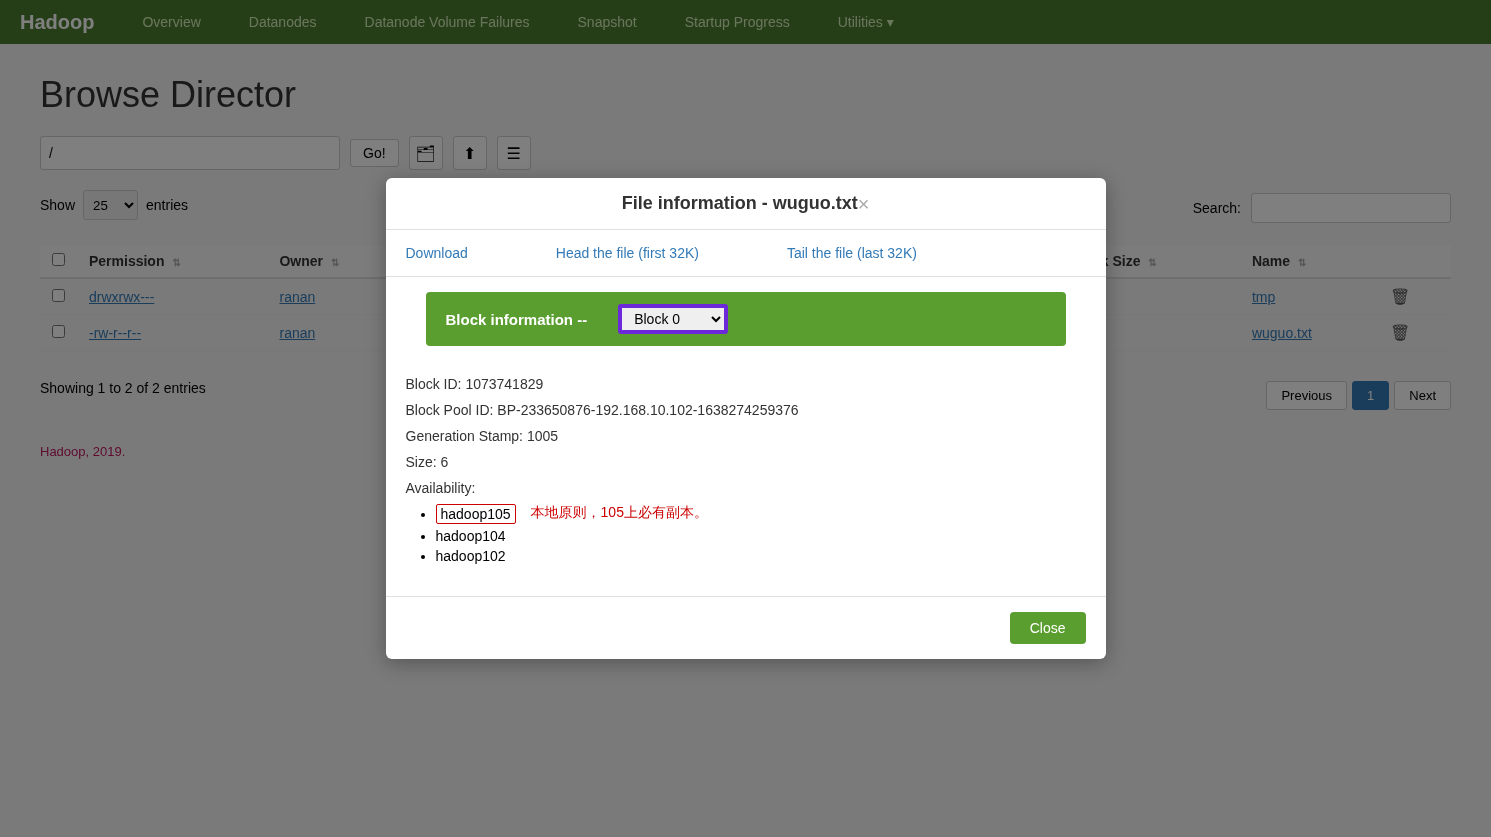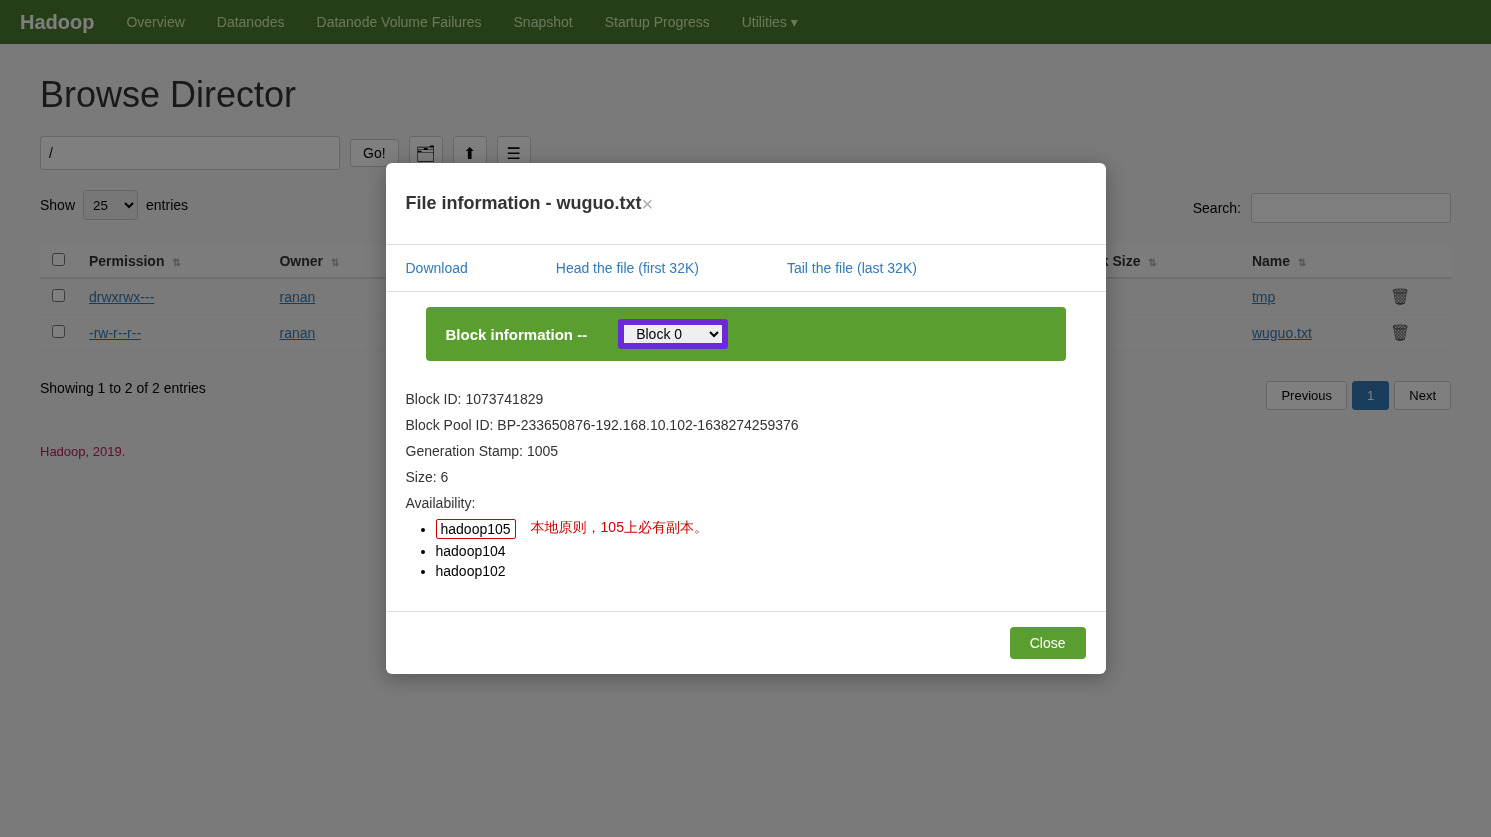--- a/index.html
+++ b/index.html
@@ -21,21 +21,21 @@
       background: #f5f5f5;
     }
 
     
     .topnav {
       background: #4a7c2f;
       height: 44px;
       display: flex;
       align-items: center;
       padding: 0 20px;
-      gap: 32px;
+      gap: 48px;
     }
     .topnav-brand {
       color: #fff;
       font-size: 20px;
       font-weight: bold;
     }
     .topnav-link {
       color: #d4edb8;
       font-size: 14px;
       text-decoration: none;
@@ -177,25 +177,25 @@
 
     .modal {
       background: #fff;
       border-radius: 6px;
       width: 720px;
       box-shadow: 0 4px 20px rgba(0,0,0,0.3);
       position: relative;
     }
 
     .modal-header {
-      padding: 30px 20px;
+      padding: 15px 20px;
       border-bottom: 1px solid #e0e0e0;
       display: flex;
       align-items: center;
-      justify-content: flex-start;
+      justify-content: center;
     }
     .modal-title {
       font-size: 18px;
       font-weight: bold;
       color: #333;
     }
     .modal-close {
       background: none;
       border: none;
       font-size: 20px;
@@ -226,21 +226,21 @@
       margin: 0 20px;
       border-radius: 4px;
     }
     .block-info-label {
       color: #fff;
       font-weight: bold;
       font-size: 15px;
     }
     .block-select {
       height: 30px;
-      border: 6px solid #6d28d9;
+      border: 4px solid #6d28d9;
       border-radius: 3px;
       padding: 0 8px;
       font-size: 14px;
       min-width: 110px;
     }
 
     .modal-body {
       padding: 20px;
     }
     .info-line {

